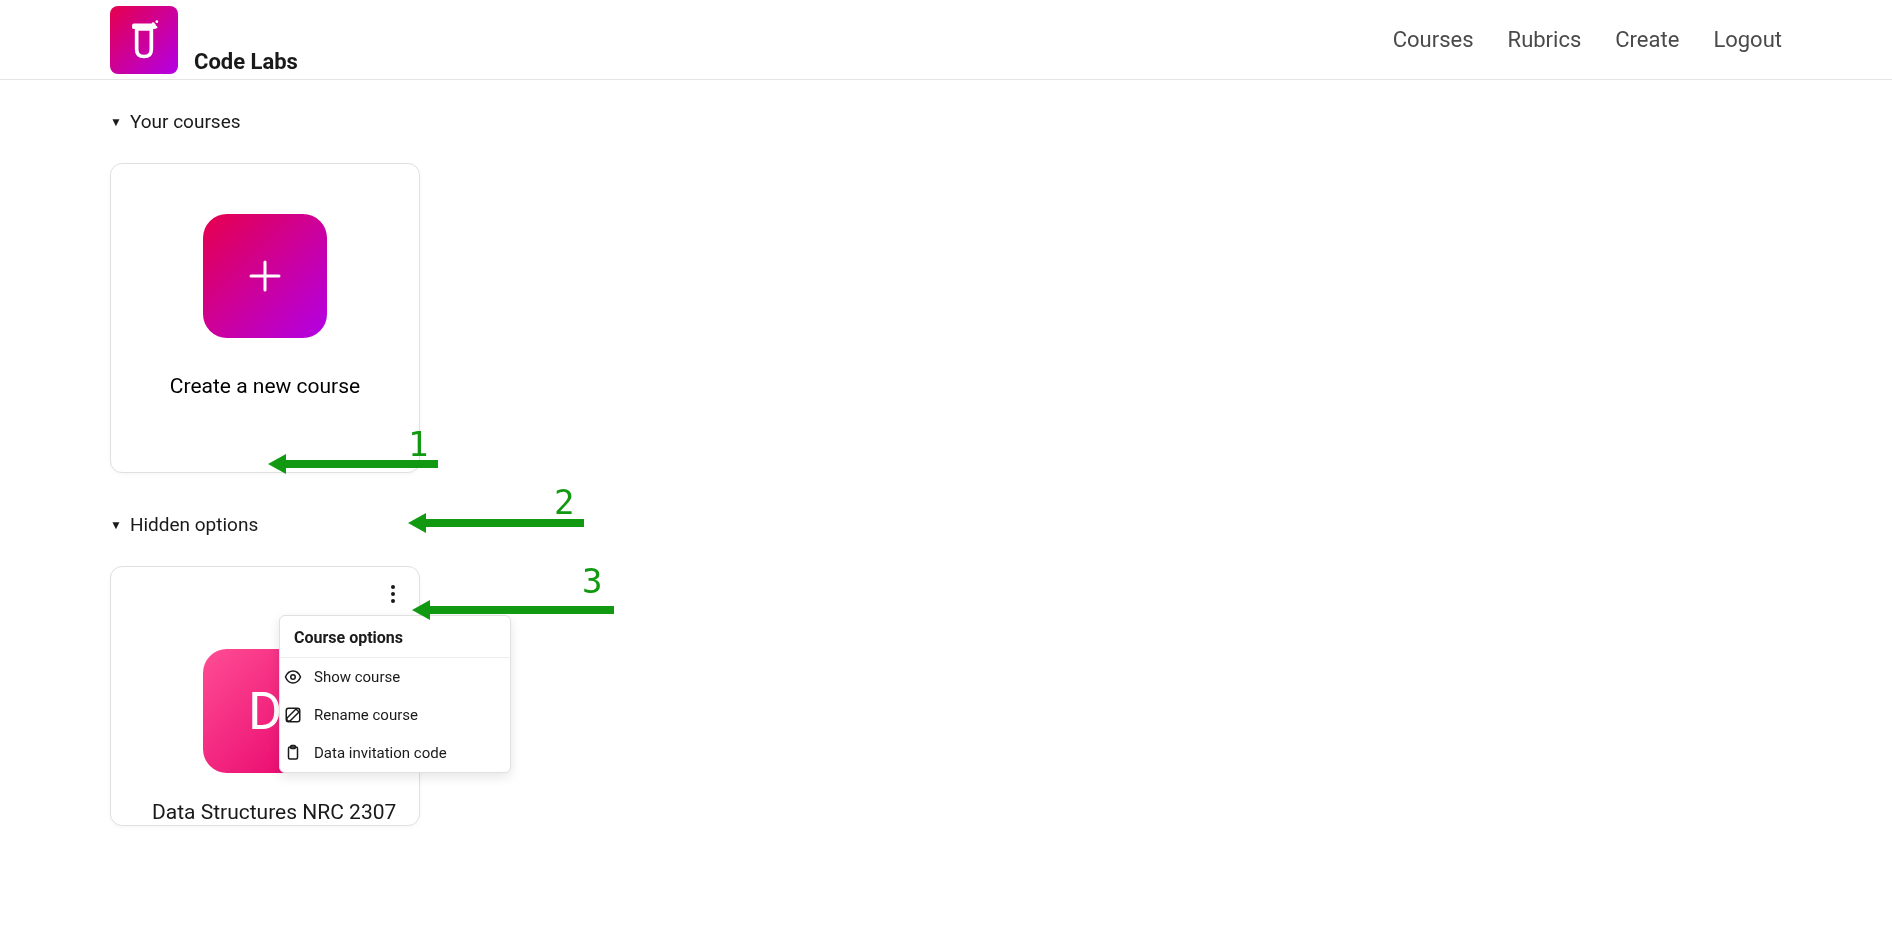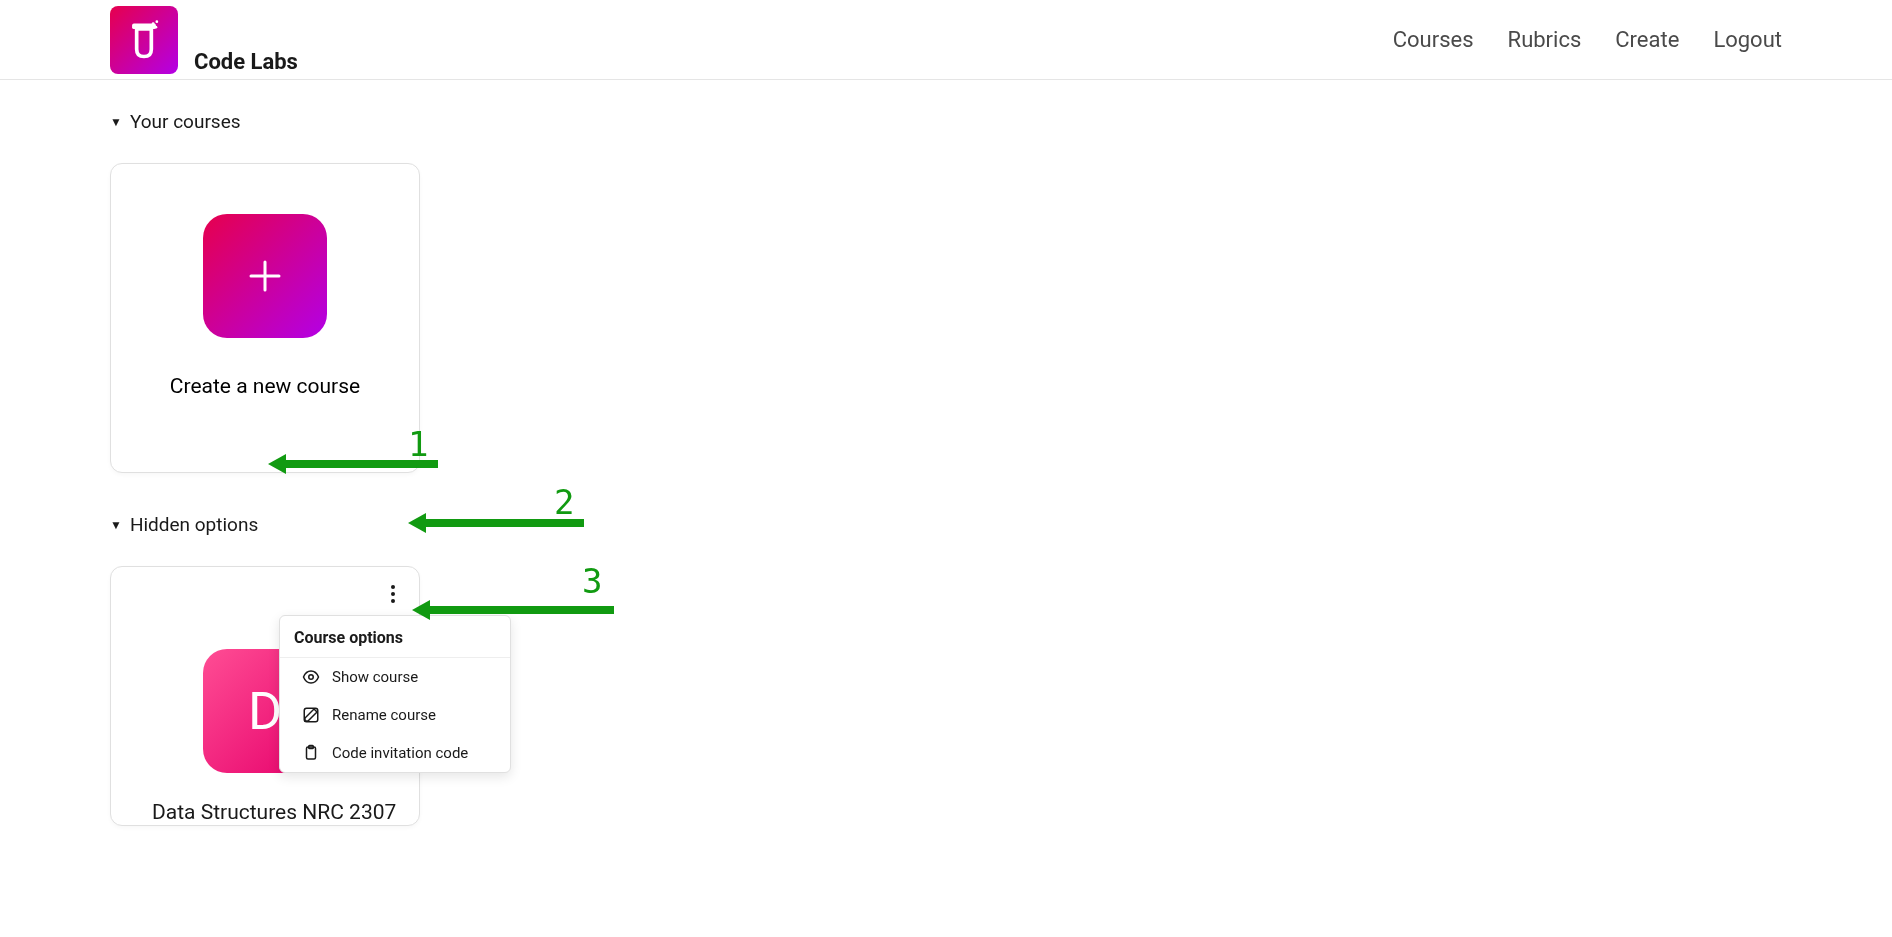--- a/index.html
+++ b/index.html
@@ -72,21 +72,21 @@
     position: absolute; top: 48px; left: 168px;
     width: 232px; background: #fff; border: 1px solid #e0e0e0;
     border-radius: 6px; box-shadow: 0 4px 12px rgba(0,0,0,0.1);
     z-index: 10;
   }
   .dropdown-header {
     padding: 12px 14px 10px 14px; font-weight: 700; font-size: 16px;
     border-bottom: 1px solid #eee;
   }
   .dropdown-item {
-    padding: 10px 22px; display: flex; align-items: center; gap: 12px;
+    padding: 10px 4px; display: flex; align-items: center; gap: 12px;
     font-size: 15px; color: #1a1a1a; cursor: pointer;
   }
   .dropdown-item svg { width: 18px; height: 18px; stroke: #1a1a1a; fill: none; stroke-width: 2; }
   
   .annot { position: absolute; pointer-events: none; z-index: 20; }
   .arrow-line { position: absolute; height: 8px; background: #119a11; }
   .arrow-head {
     position: absolute; width: 0; height: 0;
     border-top: 10px solid transparent; border-bottom: 10px solid transparent;
     border-right: 18px solid #119a11;
@@ -171,21 +171,21 @@
               <path d="M4 16 L4 20 L8 20 L20 8 L16 4 Z"></path>
               <rect x="3" y="3" width="18" height="18" rx="3"></rect>
             </svg>
           <span>Rename course</span>
         </div>
         <div class="dropdown-item">
           <svg viewBox="0 0 24 24">
               <rect x="6" y="4" width="12" height="16" rx="2"></rect>
               <rect x="9" y="2" width="6" height="4" rx="1"></rect>
             </svg>
-          <span>Code invitation code</span>
+          <span>Data invitation code</span>
         </div>
       </div>
     </div>
     <div class="hidden-card-title" style="position:absolute; top:216px; left:0;">Data Structures NRC 2307</div>
   </div>
 
   <div class="annot" style="top:380px; left:268px; width:200px; height:30px;">
     <div class="arrow-head" style="left:0; top:-6px;"></div>
     <div class="arrow-line" style="left:16px; top:0; width:154px;"></div>
   </div>

